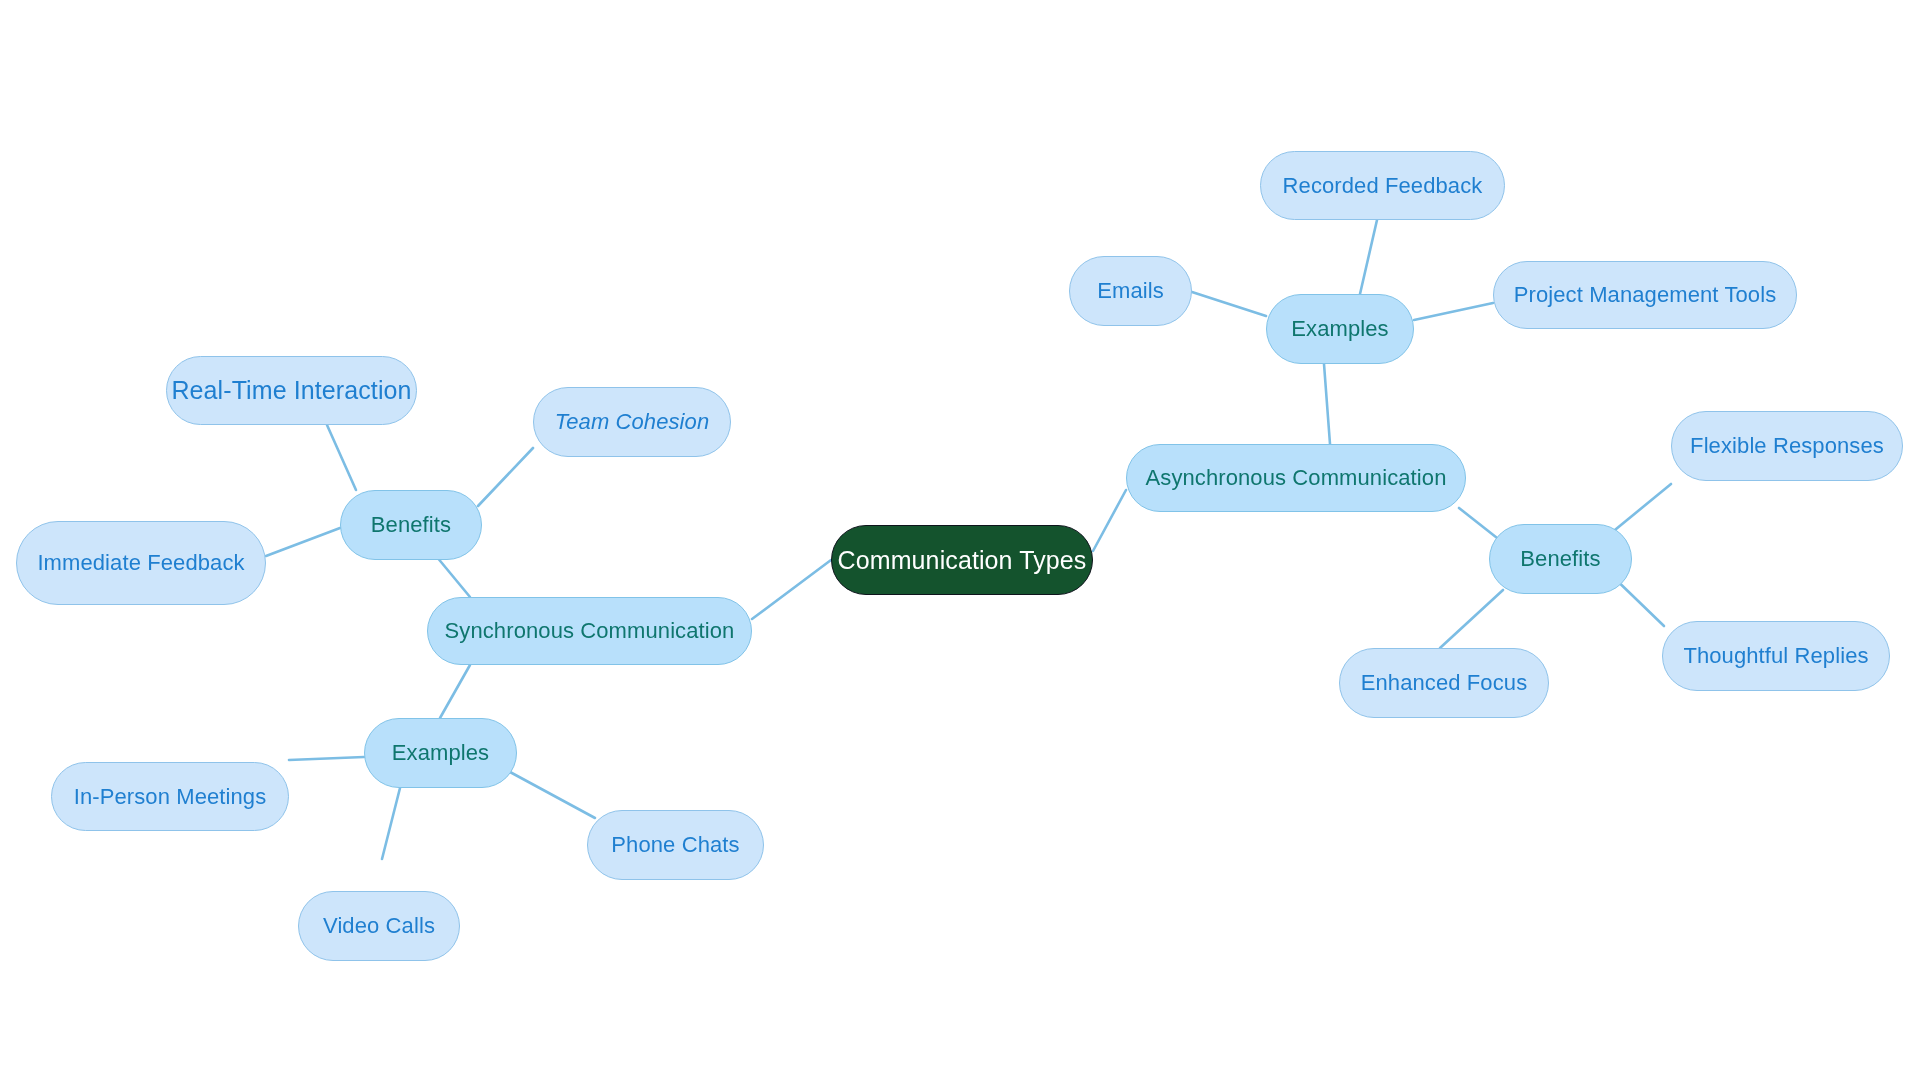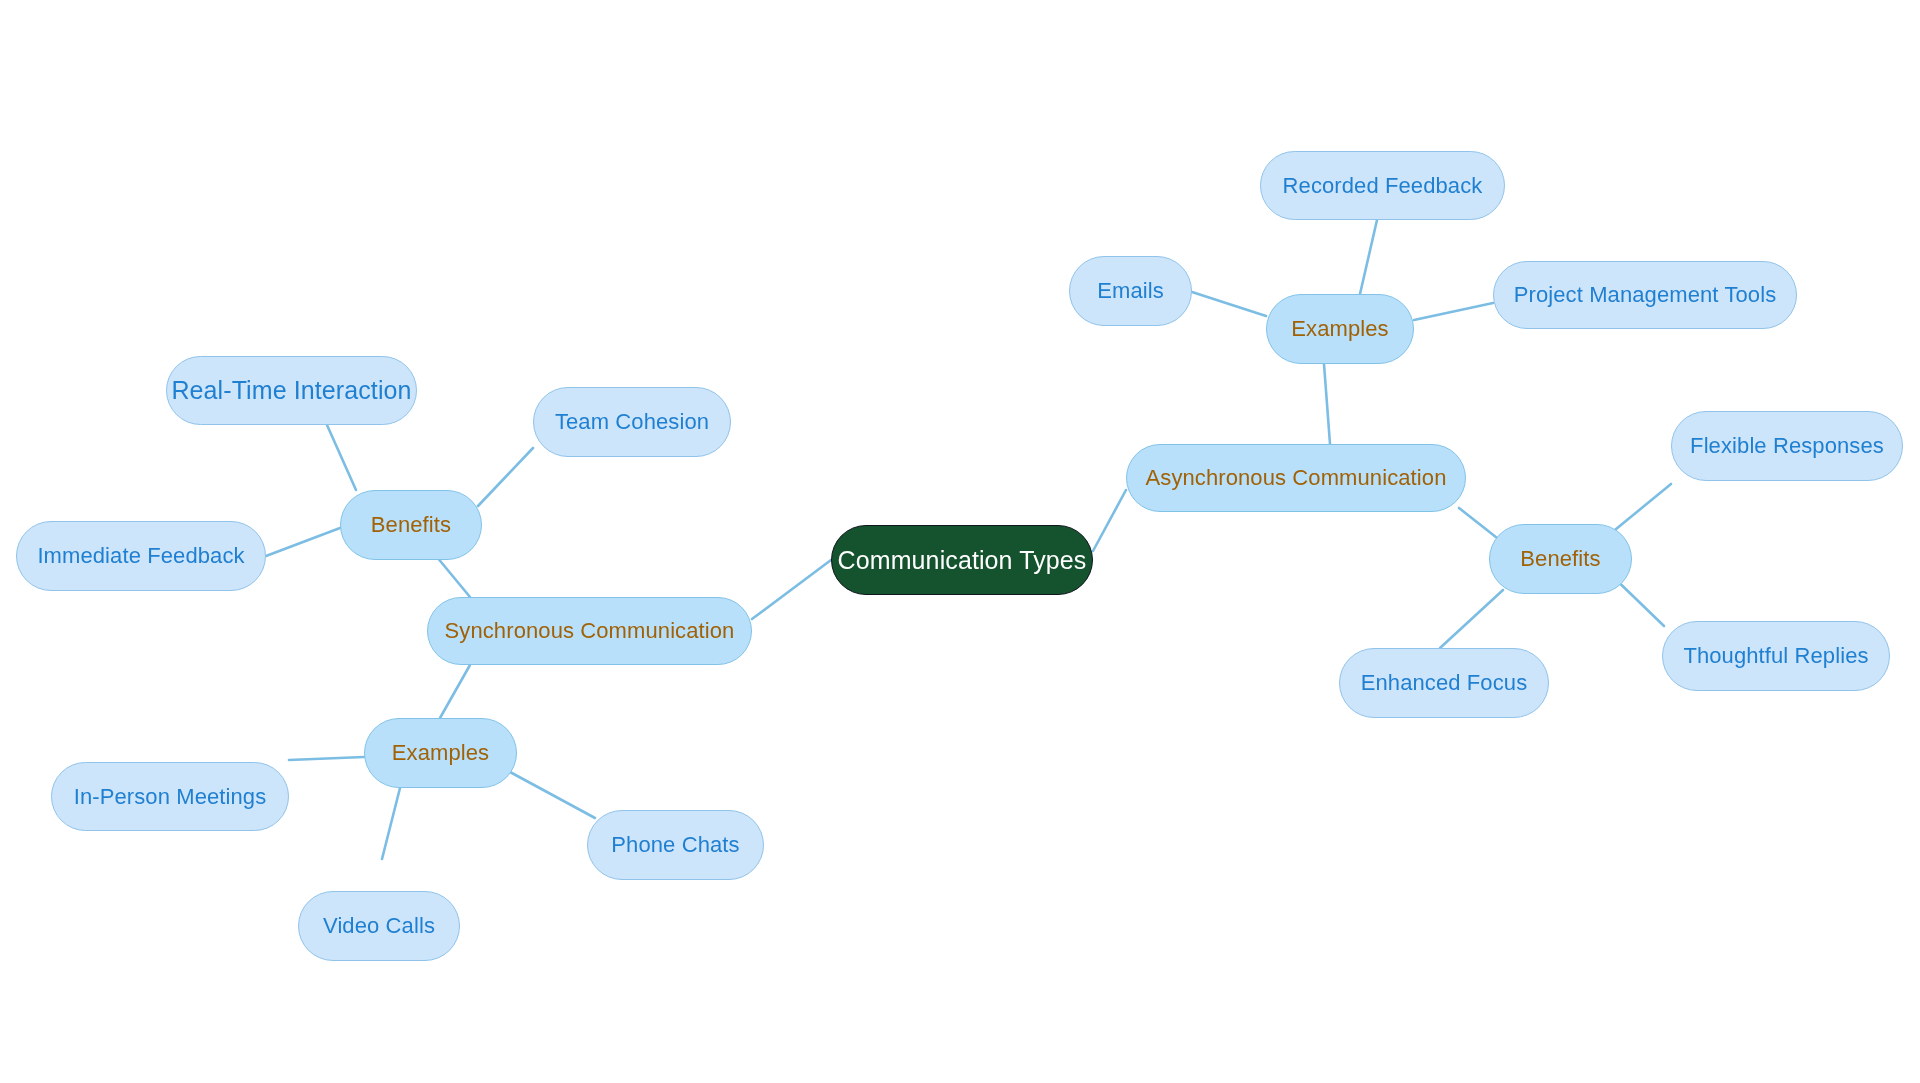--- a/index.html
+++ b/index.html
@@ -29,21 +29,21 @@
     display: flex;
     align-items: center;
     justify-content: center;
     border-radius: 999px;
     white-space: nowrap;
     letter-spacing: 0.1px;
   }
   .node.branch {
     background: #b8e0fb;
     border: 1.6px solid #81c3e8;
-    color: #a16207;
+    color: #0f766e;
   }
   .node.leaf {
     background: #cde5fb;
     border: 1.6px solid #8fc3ea;
     color: #1f7fd0;
   }
   .node.root {
     background: #14532d;
     border: 1.6px solid #0e141c;
     color: #ffffff;
@@ -83,24 +83,24 @@
       </div>
       <div class="node branch" style="left: 427px; top: 597px; width: 325px; height: 68px; font-size: 22px;">
         <span class="node-label">Synchronous Communication</span>
       </div>
       <div class="node branch" style="left: 340px; top: 490px; width: 142px; height: 70px; font-size: 22px;">
         <span class="node-label">Benefits</span>
       </div>
       <div class="node leaf" style="left: 166px; top: 356px; width: 251px; height: 69px; font-size: 25px; text-align: right;">
         <span class="node-label">Real-Time Interaction</span>
       </div>
-      <div class="node leaf" style="left: 533px; top: 387px; width: 198px; height: 70px; font-size: 22px;">
+      <div class="node leaf" style="left: 533px; top: 387px; width: 198px; height: 70px; font-size: 22px; font-style: italic;">
         <span class="node-label">Team Cohesion</span>
       </div>
-      <div class="node leaf" style="left: 16px; top: 521px; width: 250px; height: 70px; font-size: 22px;">
+      <div class="node leaf" style="left: 16px; top: 521px; width: 250px; height: 84px; font-size: 22px;">
         <span class="node-label">Immediate Feedback</span>
       </div>
       <div class="node branch" style="left: 364px; top: 718px; width: 153px; height: 70px; font-size: 22px;">
         <span class="node-label">Examples</span>
       </div>
       <div class="node leaf" style="left: 51px; top: 762px; width: 238px; height: 69px; font-size: 22px;">
         <span class="node-label">In-Person Meetings</span>
       </div>
       <div class="node leaf" style="left: 587px; top: 810px; width: 177px; height: 70px; font-size: 22px;">
         <span class="node-label">Phone Chats</span>

